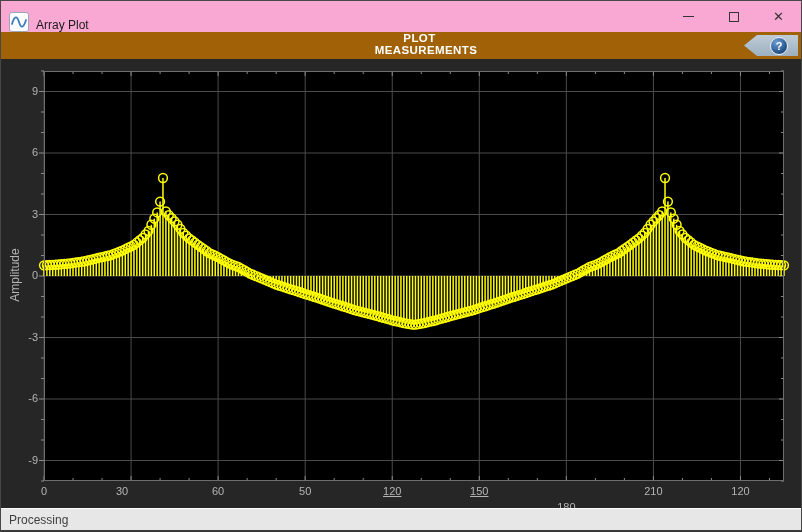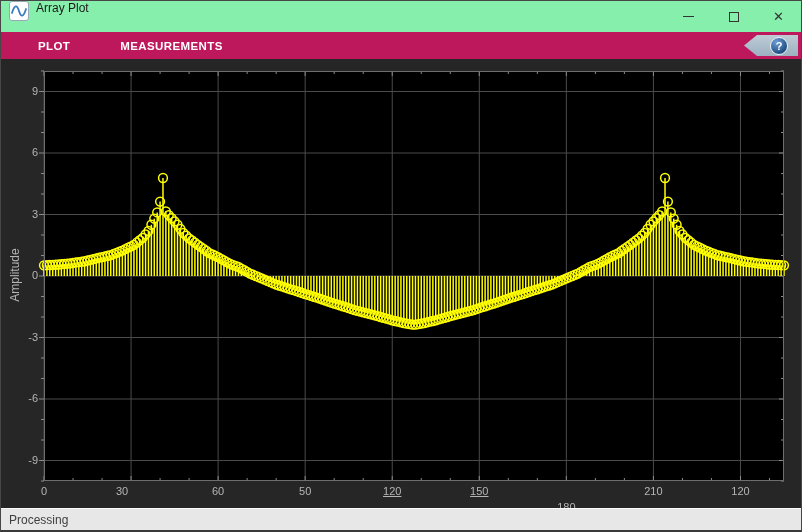--- a/index.html
+++ b/index.html
@@ -1,31 +1,31 @@
 <!DOCTYPE html>
 <html><head>
 <meta charset="utf-8">
 <style>
   html,body{margin:0;padding:0;background:#555;font-family:"Liberation Sans",sans-serif;}
   .window{position:relative;width:802px;height:532px;box-sizing:border-box;
     border:1px solid #474747;border-bottom:2px solid #3a3a3a;background:#262626;overflow:hidden;}
   
-  .titlebar{position:absolute;left:0;top:0;width:100%;height:31px;background:#86efac;
-    display:flex;align-items:flex-start;}
+  .titlebar{position:absolute;left:0;top:0;width:100%;height:31px;background:#f9a8d4;
+    display:flex;align-items:flex-end;}
   .app-icon{width:20px;height:20px;margin-left:8px;border:1px solid #9aa7b8;border-radius:3px;
     box-sizing:border-box;display:flex;align-items:center;justify-content:center;background:#fff;}
   .title-text{margin-left:7px;font-size:12px;color:#1a1a1a;}
   .win-buttons{margin-left:auto;display:flex;height:100%;}
   .win-btn{width:45px;height:100%;display:flex;align-items:center;justify-content:center;cursor:default;}
   .glyph-min{width:11px;height:1.5px;background:#333;}
   .glyph-max{width:10px;height:10px;border:1.4px solid #333;box-sizing:border-box;}
   .glyph-close{font-size:13px;color:#333;line-height:1;}
   
-  .toolbar{position:absolute;left:0;top:31px;width:100%;height:27px;background:#be185d;
-    display:flex;align-items:center;}
+  .toolbar{position:absolute;left:0;top:31px;width:100%;height:27px;background:#a16207;
+    display:flex;align-items:center;flex-direction:column;}
   .tab{color:#ffffff;font-size:11.5px;font-weight:700;letter-spacing:.4px;cursor:default;}
   .tab-plot{margin-left:37px;}
   .tab-meas{margin-left:50px;text-align:center;}
   .help-tag{position:absolute;right:3px;top:3px;width:54px;height:21px;
     background:linear-gradient(#bfccd7,#9cb0c0);
     clip-path:polygon(0 50%,13px 0,100% 0,100% 100%,13px 100%);
     display:flex;align-items:center;justify-content:flex-end;}
   .help-circle{width:16px;height:16px;margin-right:10px;border-radius:50%;
     background:radial-gradient(circle at 35% 28%,#6f9fd8,#1c4a7e 75%);
     border:1px solid #e8eef3;box-sizing:content-box;

